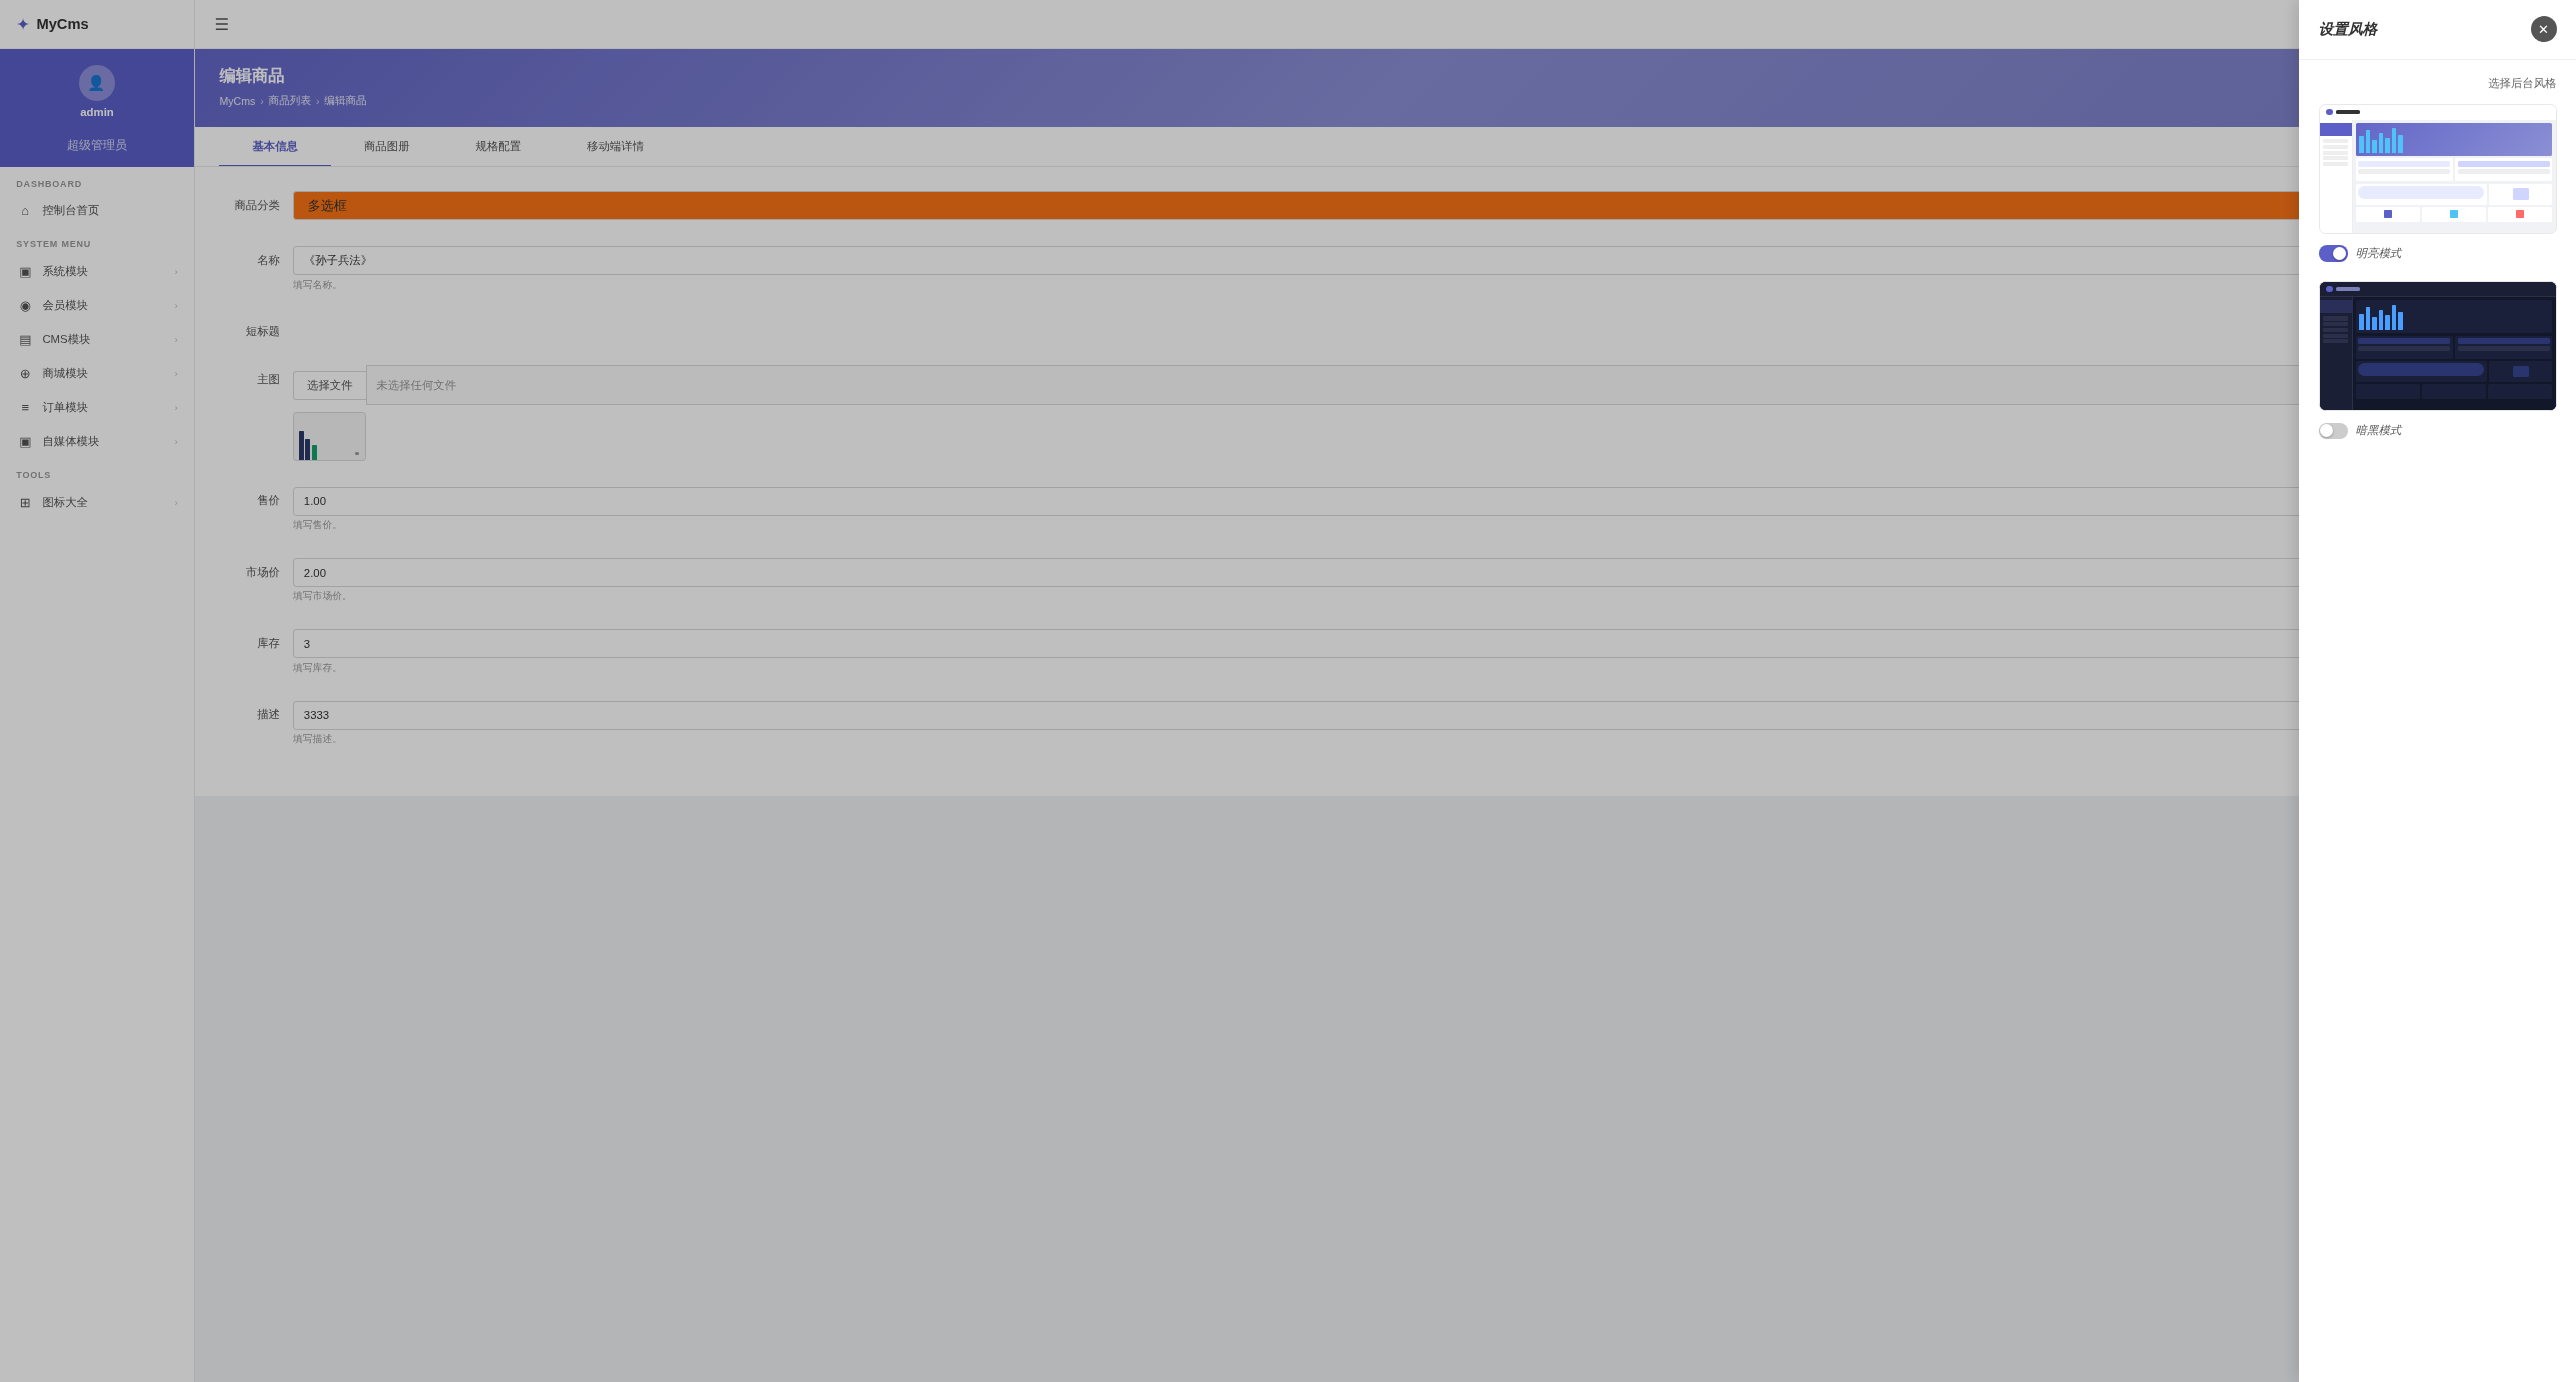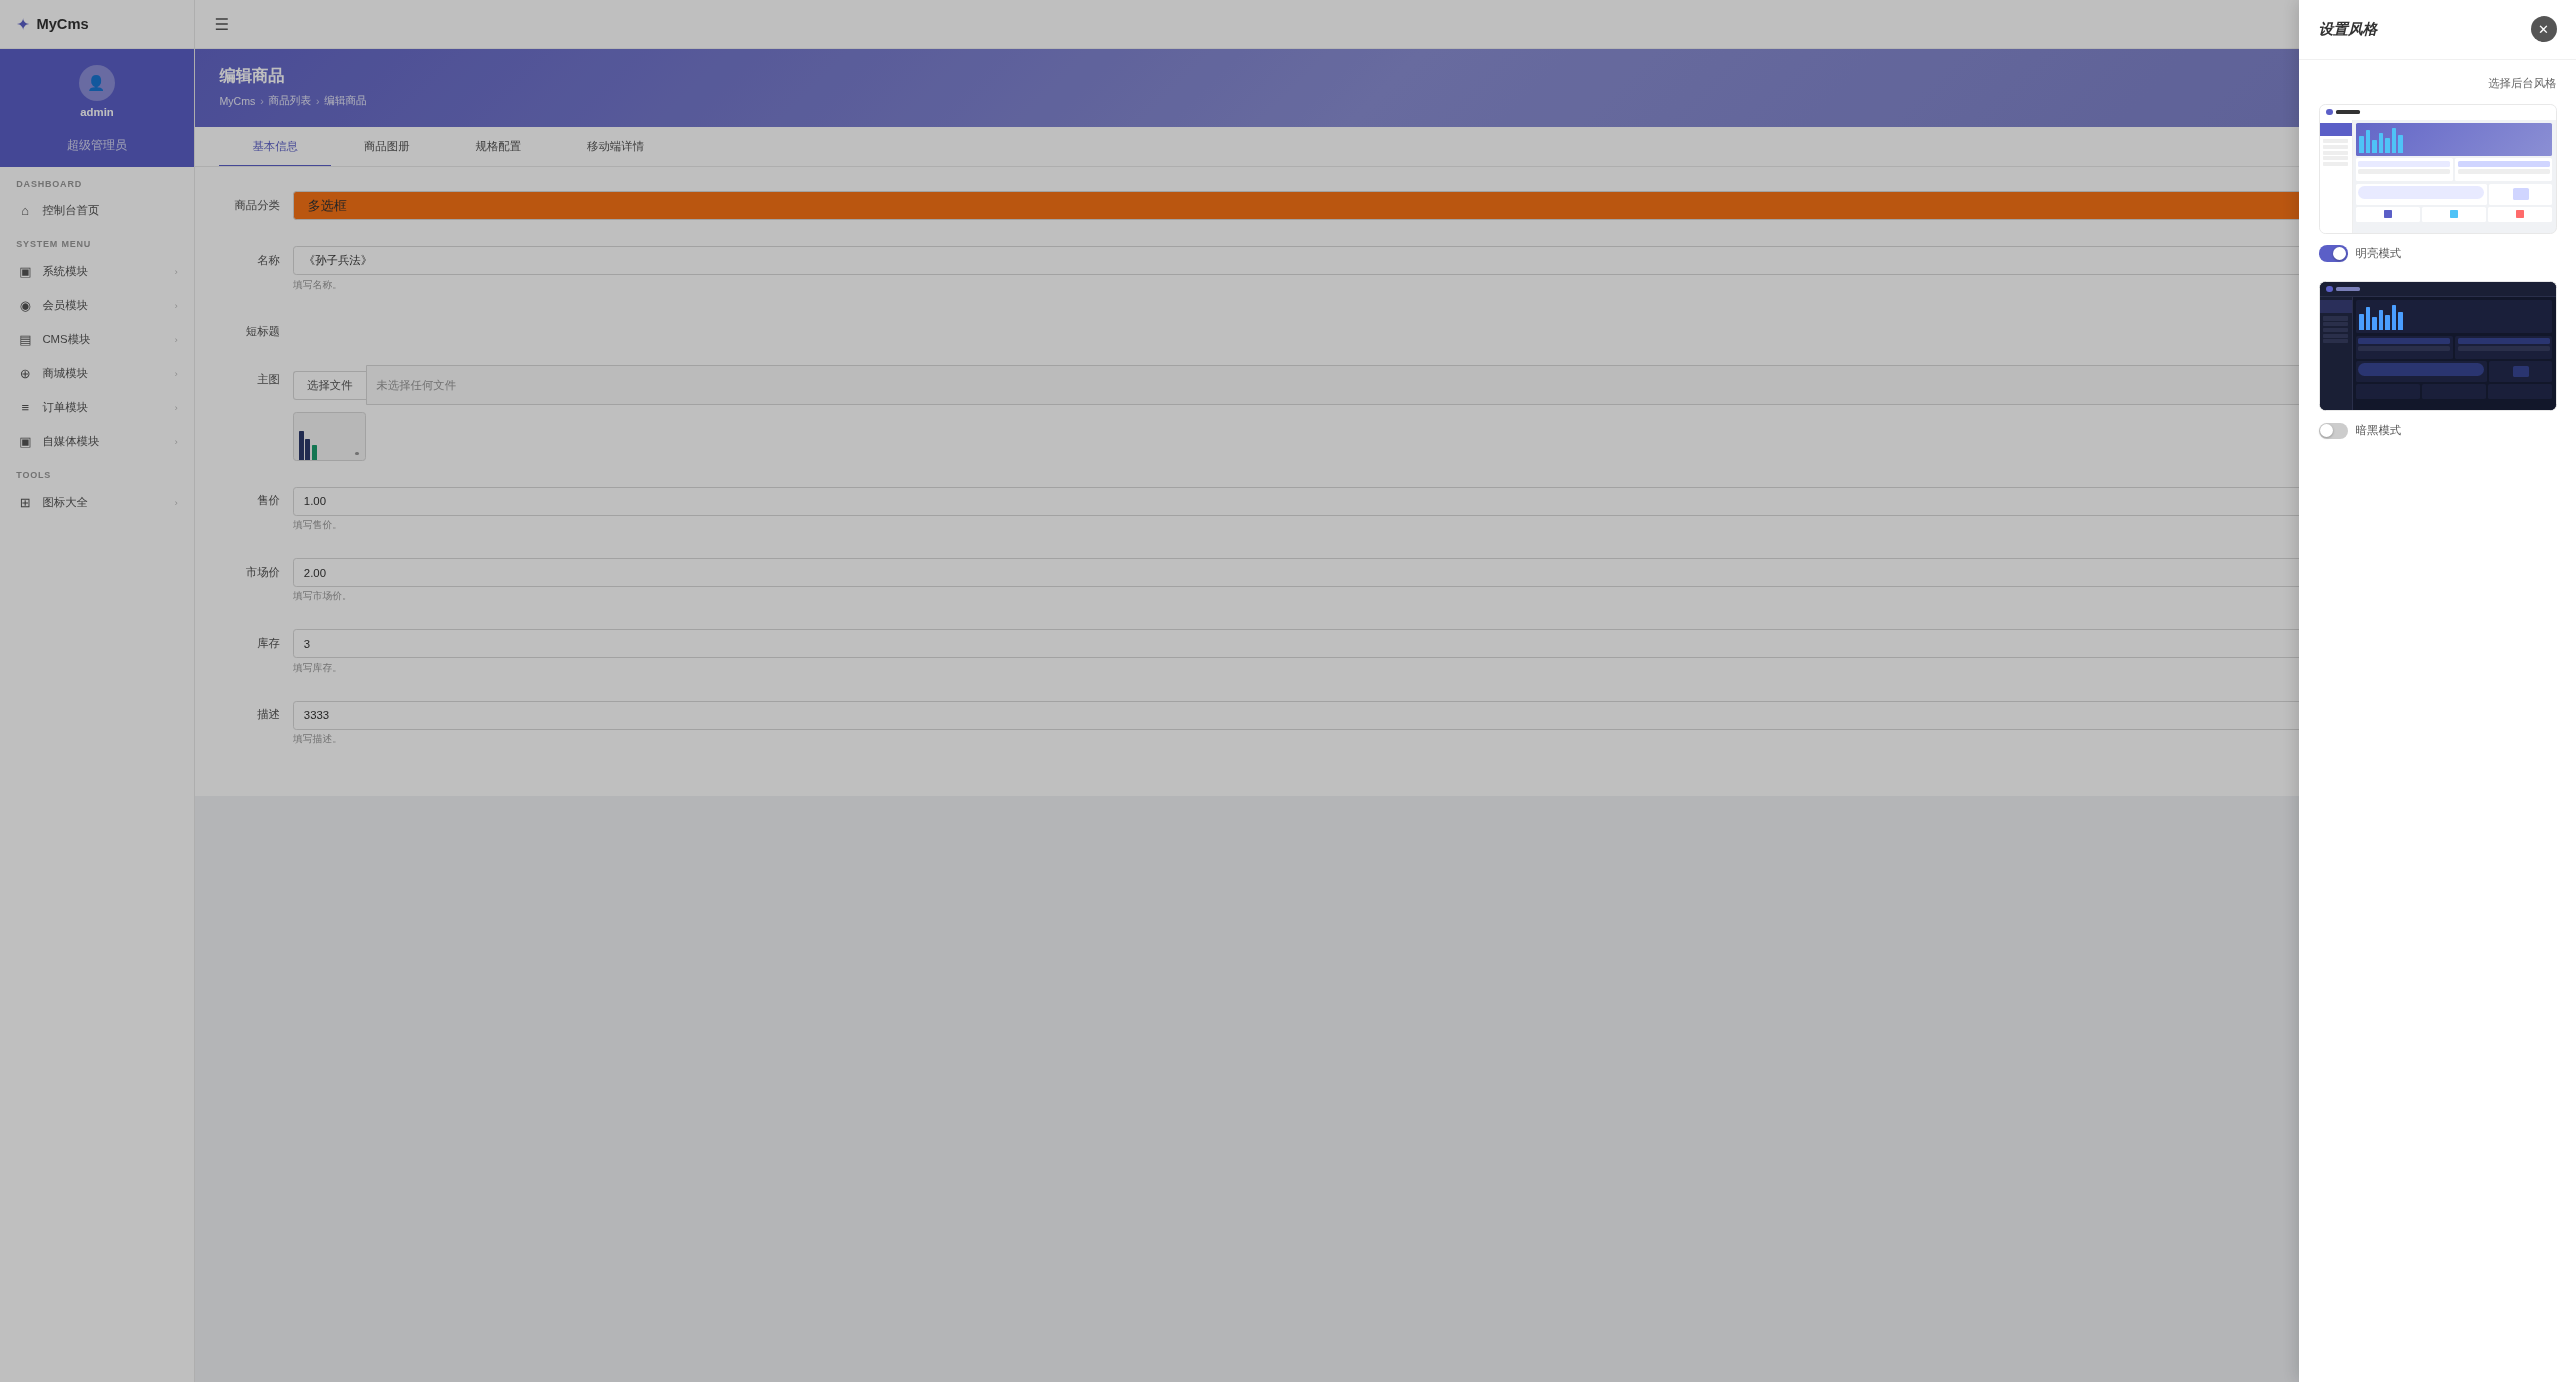--- a/index.html
+++ b/index.html
@@ -157,21 +157,21 @@
       padding: 11.4px 33px;
       font-size: 11.4px;
       color: #555;
       cursor: pointer;
       position: relative;
       border-bottom: 1.6px solid transparent;
     }
     .tab.active {
       color: #5b5fc7;
       border-bottom: 1.6px solid #5b5fc7;
-      font-weight: 400;
+      font-weight: 700;
     }
 
     
     .form-container {
       background: #fff;
       margin: 0;
       padding: 24.4px 33px;
     }
     .form-row {
       display: flex;
@@ -487,20 +487,21 @@
       width: 4.9px;
       background: #4a9eff;
       border-radius: 0.8px 0.8px 0 0;
     }
 
     .toggle-row {
       display: flex;
       align-items: center;
       gap: 8.1px;
       padding: 3.3px 0;
+      font-style: italic;
     }
     .toggle {
       width: 29px;
       height: 16.3px;
       border-radius: 8.1px;
       position: relative;
       cursor: pointer;
     }
     .toggle.on { background: #5b5fc7; }
     .toggle.off { background: #ccc; }

